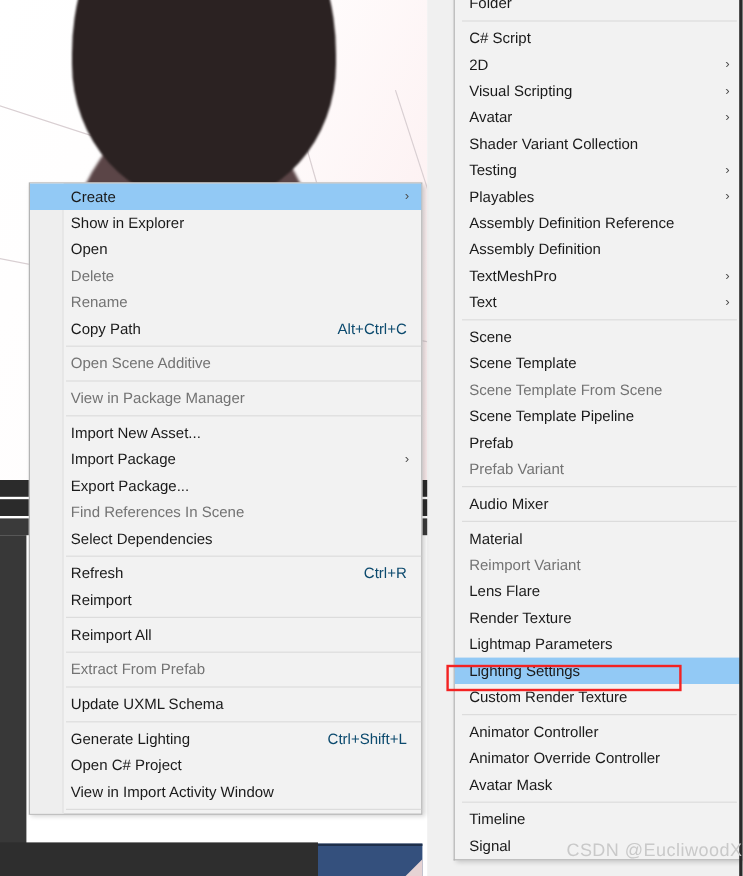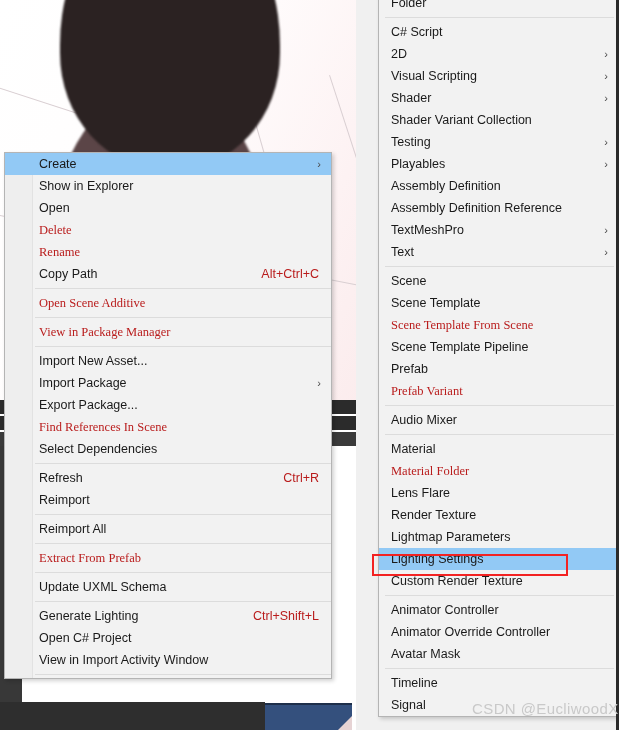--- a/index.html
+++ b/index.html
@@ -134,45 +134,45 @@
   .mi {
     position: relative;
     height: 22px;
     line-height: 22px;
     padding-left: 34px;
     padding-right: 12px;
     white-space: nowrap;
     cursor: default;
   }
   .mi .label { pointer-events: none; }
-  .mi.disabled { color: #b91c1c; font-family: Liberation Serif, serif; }
+  .mi.disabled { color: #737373; }
   .mi.selected { background: #92c9f5; }
   .mi .accel {
     position: absolute;
     right: 12px; top: 0;
     line-height: 22px;
-    color: #b91c1c;
+    color: #0c4a6e;
     text-align: right;
   }
   .mi .arrow {
     position: absolute;
     right: 10px; top: 0;
     line-height: 22px;
     font-size: 11px;
     color: #4a4a4a;
   }
   .sep {
     height: 1px;
     background: #dcdcdc;
     margin: 3px 0 3px 30px;
   }
 
   
   #context-menu {
-    left: 4px; top: 152px;
+    left: 24px; top: 152px;
     width: 328px;
   }
 
   
   #create-submenu {
     left: 378px; top: -8px;
     width: 241px;
     border-top: none;
   }
   #create-submenu .mi { padding-left: 12px; }
@@ -279,40 +279,40 @@
       </div>
   </div>
 
   <div class="menu" id="create-submenu">
     <div id="create-submenu-items">
         <div class="mi"><span class="label">Folder</span></div>
         <div class="sep"></div>
         <div class="mi"><span class="label">C# Script</span></div>
         <div class="mi"><span class="label">2D</span><span class="arrow">›</span></div>
         <div class="mi"><span class="label">Visual Scripting</span><span class="arrow">›</span></div>
-        <div class="mi"><span class="label">Shader</span><span class="arrow">›</span></div>
+        <div class="mi"><span class="label">Avatar</span><span class="arrow">›</span></div>
         <div class="mi"><span class="label">Shader Variant Collection</span></div>
         <div class="mi"><span class="label">Testing</span><span class="arrow">›</span></div>
         <div class="mi"><span class="label">Playables</span><span class="arrow">›</span></div>
+        <div class="mi"><span class="label">Assembly Definition Reference</span></div>
         <div class="mi"><span class="label">Assembly Definition</span></div>
-        <div class="mi"><span class="label">Assembly Definition Reference</span></div>
         <div class="mi"><span class="label">TextMeshPro</span><span class="arrow">›</span></div>
         <div class="mi"><span class="label">Text</span><span class="arrow">›</span></div>
         <div class="sep"></div>
         <div class="mi"><span class="label">Scene</span></div>
         <div class="mi"><span class="label">Scene Template</span></div>
         <div class="mi disabled"><span class="label">Scene Template From Scene</span></div>
         <div class="mi"><span class="label">Scene Template Pipeline</span></div>
         <div class="mi"><span class="label">Prefab</span></div>
         <div class="mi disabled"><span class="label">Prefab Variant</span></div>
         <div class="sep"></div>
         <div class="mi"><span class="label">Audio Mixer</span></div>
         <div class="sep"></div>
         <div class="mi"><span class="label">Material</span></div>
-        <div class="mi disabled"><span class="label">Material Folder</span></div>
+        <div class="mi disabled"><span class="label">Reimport Variant</span></div>
         <div class="mi"><span class="label">Lens Flare</span></div>
         <div class="mi"><span class="label">Render Texture</span></div>
         <div class="mi"><span class="label">Lightmap Parameters</span></div>
         <div class="mi selected"><span class="label">Lighting Settings</span></div>
         <div class="mi"><span class="label">Custom Render Texture</span></div>
         <div class="sep"></div>
         <div class="mi"><span class="label">Animator Controller</span></div>
         <div class="mi"><span class="label">Animator Override Controller</span></div>
         <div class="mi"><span class="label">Avatar Mask</span></div>
         <div class="sep"></div>

